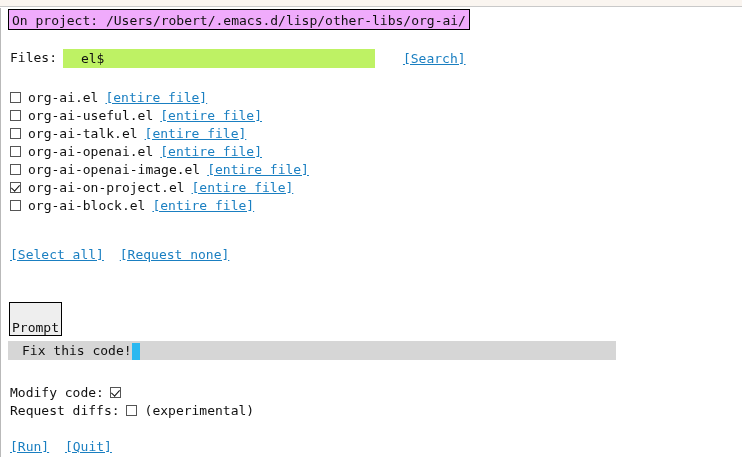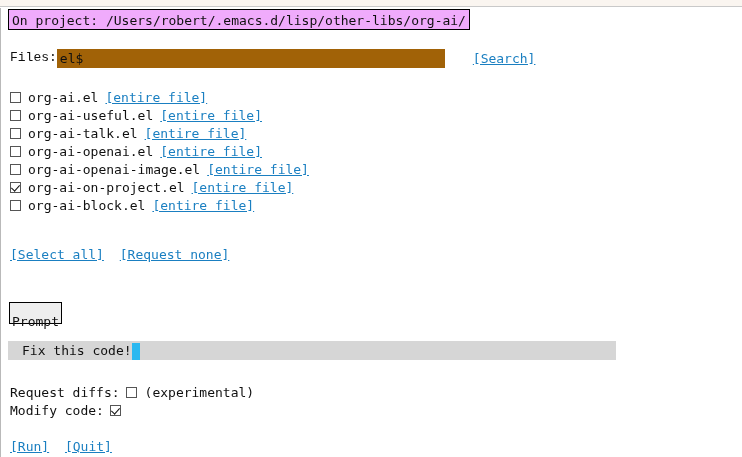--- a/index.html
+++ b/index.html
@@ -57,31 +57,31 @@
   
   .files-row {
     position: absolute;
     left: 8px;
     top: 40px;
     height: 20px;
     width: 720px;
     display: flex;
     align-items: center;
   }
-  .files-label { line-height: 20px; font-family: Liberation Mono, monospace; }
+  .files-label { margin-right: 6px; line-height: 20px; }
   .files-input {
-    width: 388px;
+    width: 312px;
     height: 19px;
-    background: #a16207;
+    background: #bef264;
     border: none;
     outline: none;
     font-family: inherit;
     font-size: 13px;
     color: #101010;
-    padding: 0 3px;
+    padding: 0 18px;
     line-height: 19px;
   }
   .search-link { margin-left: 28px; }
 
   a.lnk, .lnk {
     color: #1a7fc1;
     text-decoration: underline;
     cursor: pointer;
     font-family: inherit;
     font-size: 13px;
@@ -132,21 +132,21 @@
     white-space: nowrap;
   }
   .select-links .lnk + .lnk { margin-left: 8px; }
 
   
   .prompt-label {
     position: absolute;
     left: 7px;
     top: 294px;
     height: 19px;
-    padding: 10px 2px;
+    padding: 16px 2px;
     background: #eeeeee;
     border: 1px solid #000000;
     line-height: 17px;
     font-size: 13px;
   }
 
   
   .prompt-field {
     position: absolute;
     left: 6px;
@@ -252,27 +252,27 @@
 
   <div class="prompt-label">Prompt</div>
 
   <div class="prompt-field">
     <span class="prompt-text">Fix this code!</span>
     <span class="caret"></span>
   </div>
 
   <div class="options">
     <div class="opt-row">
-      <span>Request diffs:</span>
-      <span class="cbox"></span>
-      <span class="opt-note">(experimental)</span>
-    </div>
-    <div class="opt-row">
       <span>Modify code:</span>
       <span class="cbox checked"></span>
+    </div>
+    <div class="opt-row">
+      <span>Request diffs:</span>
+      <span class="cbox"></span>
+      <span class="opt-note">(experimental)</span>
     </div>
   </div>
 
   <div class="actions">
     <span class="lnk">[Run]</span>
     <span class="lnk">[Quit]</span>
   </div>
 
 </div>
 

